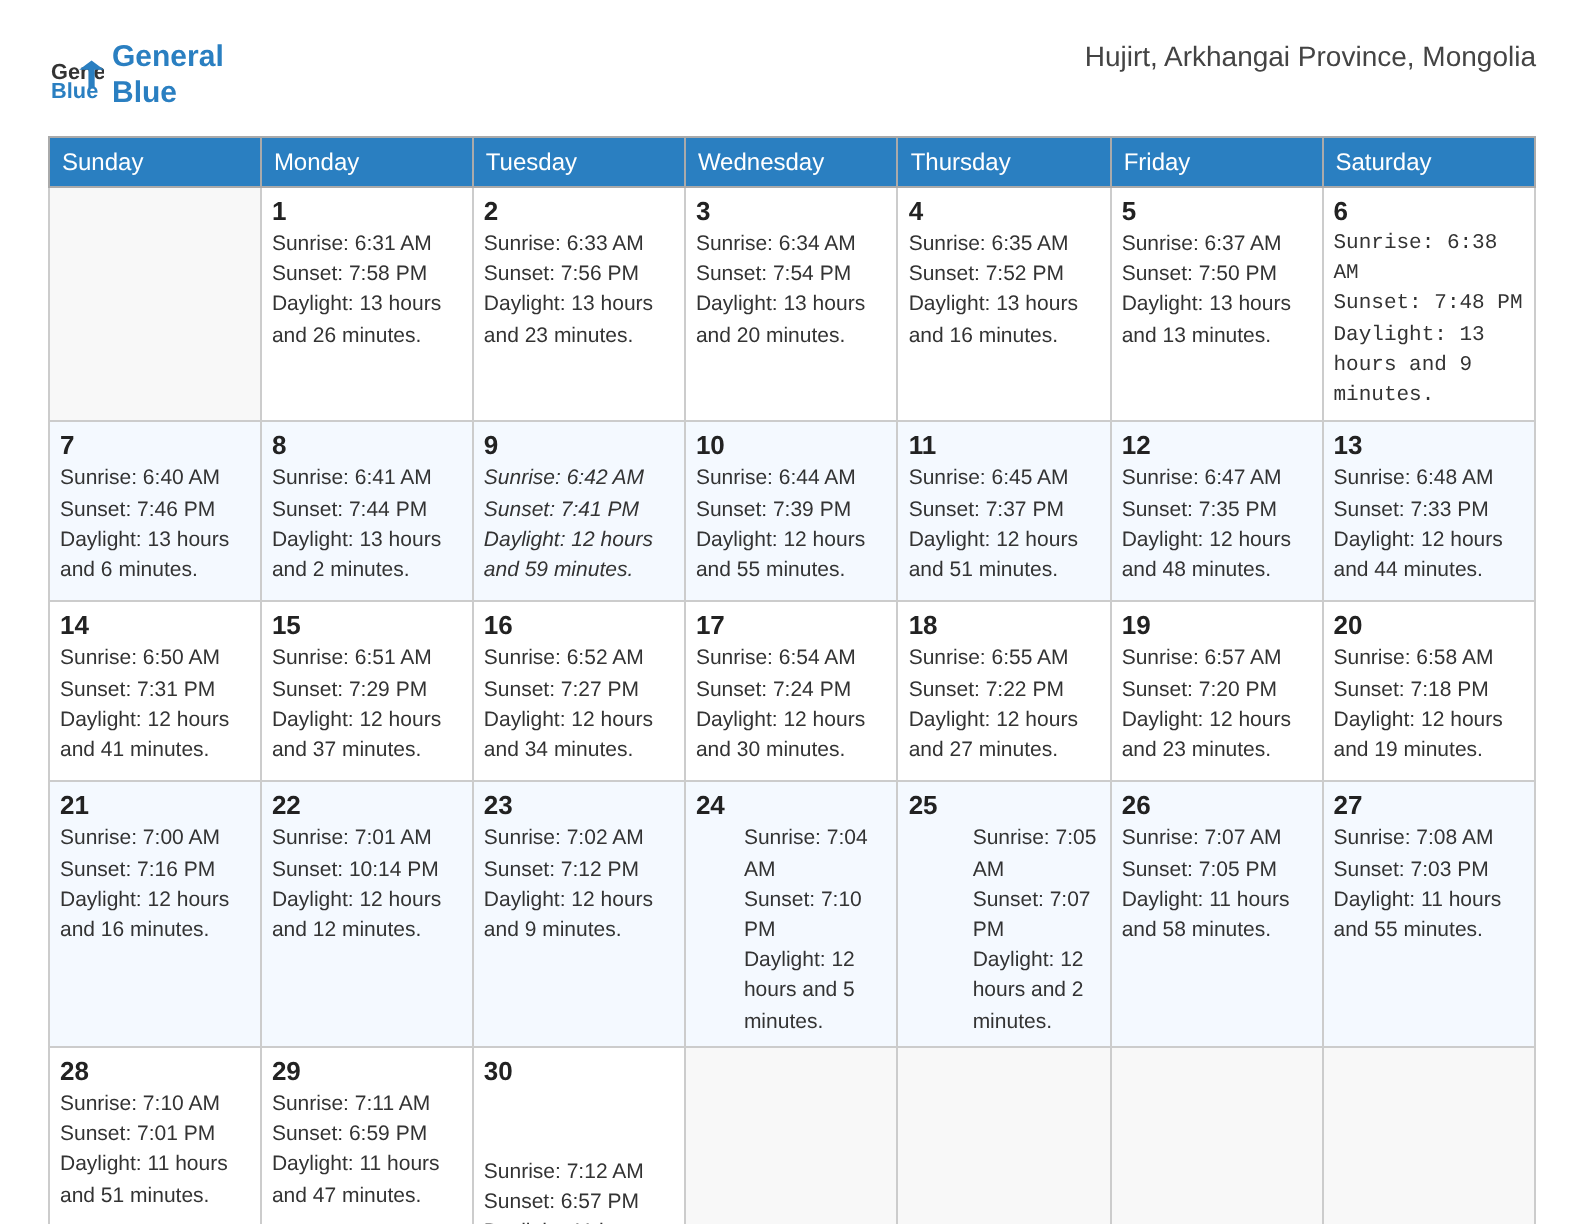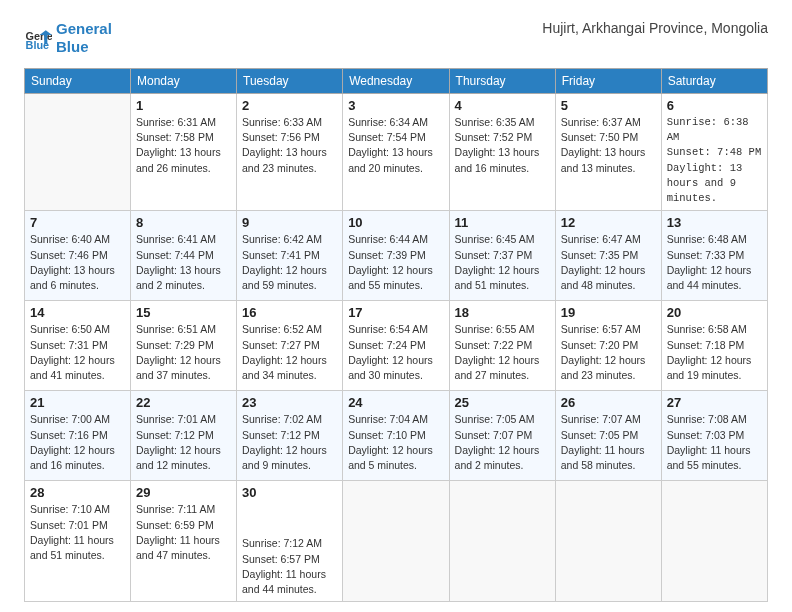--- a/index.html
+++ b/index.html
@@ -171,21 +171,21 @@
 Daylight: 13 hours and 6 minutes.</div>
         </td>
         <td>
           <div class="day-number">8</div>
           <div class="day-info" style="white-space: pre-line;">Sunrise: 6:41 AM
 Sunset: 7:44 PM
 Daylight: 13 hours and 2 minutes.</div>
         </td>
         <td>
           <div class="day-number">9</div>
-          <div class="day-info" style="white-space: pre-line;">Sunrise: 6:42 AM
+          <div class="day-info" style="white-space: pre-line; font-style: italic;">Sunrise: 6:42 AM
 Sunset: 7:41 PM
 Daylight: 12 hours and 59 minutes.</div>
         </td>
         <td>
           <div class="day-number">10</div>
           <div class="day-info" style="white-space: pre-line;">Sunrise: 6:44 AM
 Sunset: 7:39 PM
 Daylight: 12 hours and 55 minutes.</div>
         </td>
         <td>
@@ -254,38 +254,38 @@
       <tr>
         <td>
           <div class="day-number">21</div>
           <div class="day-info" style="white-space: pre-line;">Sunrise: 7:00 AM
 Sunset: 7:16 PM
 Daylight: 12 hours and 16 minutes.</div>
         </td>
         <td>
           <div class="day-number">22</div>
           <div class="day-info" style="white-space: pre-line;">Sunrise: 7:01 AM
-Sunset: 7:12 PM
+Sunset: 10:14 PM
 Daylight: 12 hours and 12 minutes.</div>
         </td>
         <td>
           <div class="day-number">23</div>
           <div class="day-info" style="white-space: pre-line;">Sunrise: 7:02 AM
 Sunset: 7:12 PM
 Daylight: 12 hours and 9 minutes.</div>
         </td>
         <td>
           <div class="day-number">24</div>
-          <div class="day-info" style="white-space: pre-line;">Sunrise: 7:04 AM
+          <div class="day-info" style="white-space: pre-line; margin-left: 24px;">Sunrise: 7:04 AM
 Sunset: 7:10 PM
 Daylight: 12 hours and 5 minutes.</div>
         </td>
         <td>
           <div class="day-number">25</div>
-          <div class="day-info" style="white-space: pre-line;">Sunrise: 7:05 AM
+          <div class="day-info" style="white-space: pre-line; margin-left: 32px;">Sunrise: 7:05 AM
 Sunset: 7:07 PM
 Daylight: 12 hours and 2 minutes.</div>
         </td>
         <td>
           <div class="day-number">26</div>
           <div class="day-info" style="white-space: pre-line;">Sunrise: 7:07 AM
 Sunset: 7:05 PM
 Daylight: 11 hours and 58 minutes.</div>
         </td>
         <td>

